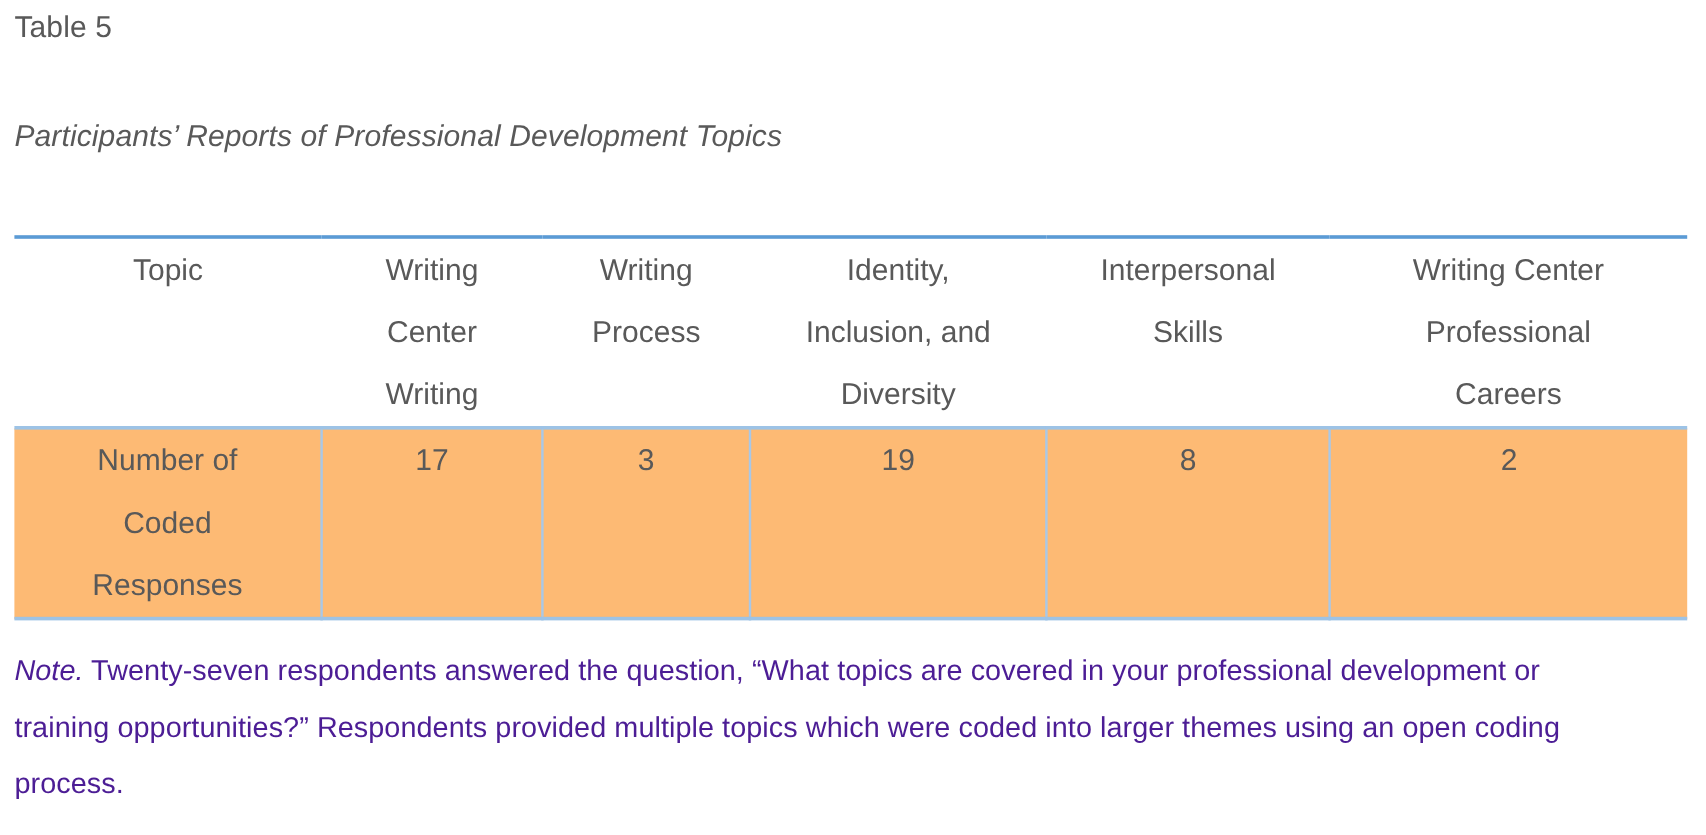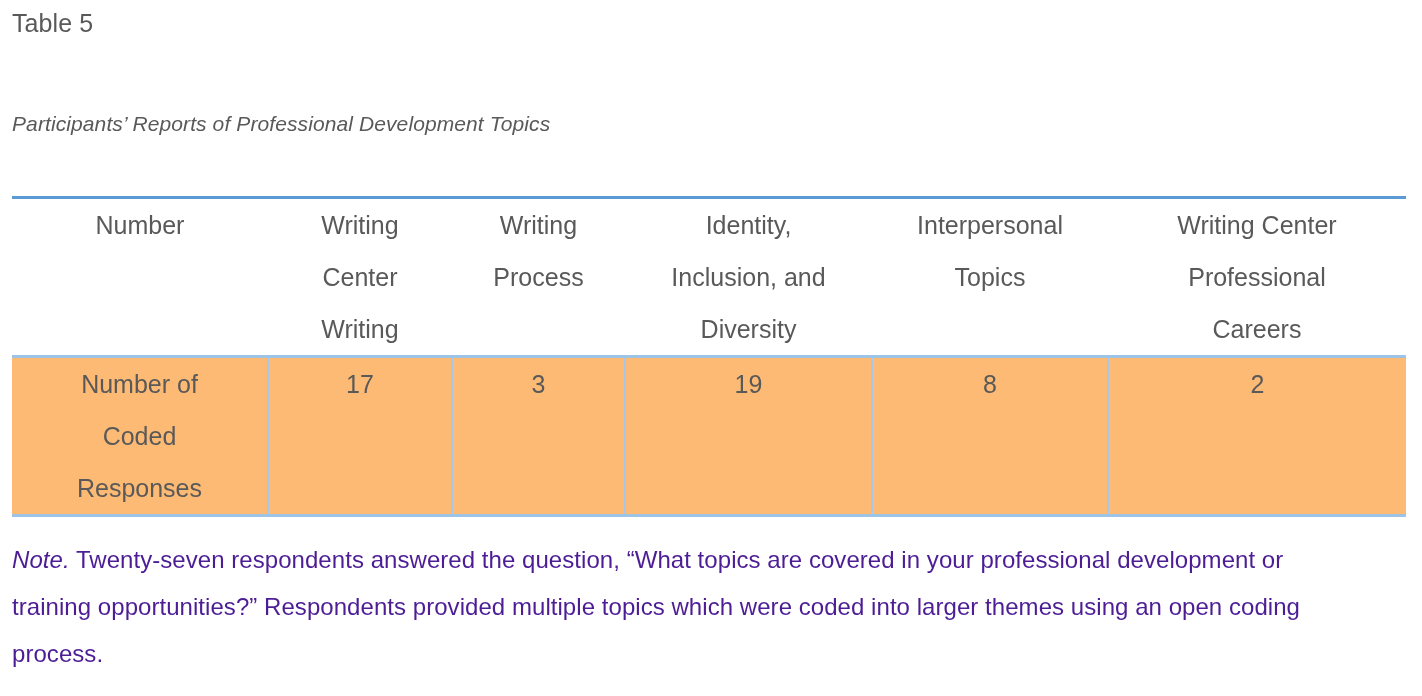--- a/index.html
+++ b/index.html
@@ -32,22 +32,22 @@
     font-size: 25px;
     line-height: 36px;
     color: #595959;
     letter-spacing: 0.1px;
   }
 
   
   .table-title {
     position: absolute;
     left: 12px;
-    top: 106px;
-    font-size: 21px;
+    top: 96px;
+    font-size: 25px;
     line-height: 36px;
     font-style: italic;
     color: #595959;
     letter-spacing: 0.1px;
     white-space: nowrap;
   }
 
   
   .apa-table {
     position: absolute;
@@ -132,39 +132,39 @@
       <col class="col-0">
       <col class="col-1">
       <col class="col-2">
       <col class="col-3">
       <col class="col-4">
       <col class="col-5">
     </colgroup>
     <thead>
       <tr class="head-row">
         <th class="head-cell">
-            <span class="hline">Number</span>
+            <span class="hline">Topic</span>
           </th>
         <th class="head-cell">
             <span class="hline">Writing</span>
             <span class="hline">Center</span>
             <span class="hline">Writing</span>
           </th>
         <th class="head-cell">
             <span class="hline">Writing</span>
             <span class="hline">Process</span>
           </th>
         <th class="head-cell">
             <span class="hline">Identity,</span>
             <span class="hline">Inclusion, and</span>
             <span class="hline">Diversity</span>
           </th>
         <th class="head-cell">
             <span class="hline">Interpersonal</span>
-            <span class="hline">Topics</span>
+            <span class="hline">Skills</span>
           </th>
         <th class="head-cell">
             <span class="hline">Writing Center</span>
             <span class="hline">Professional</span>
             <span class="hline">Careers</span>
           </th>
       </tr>
     </thead>
     <tbody>
       <tr class="body-row">

